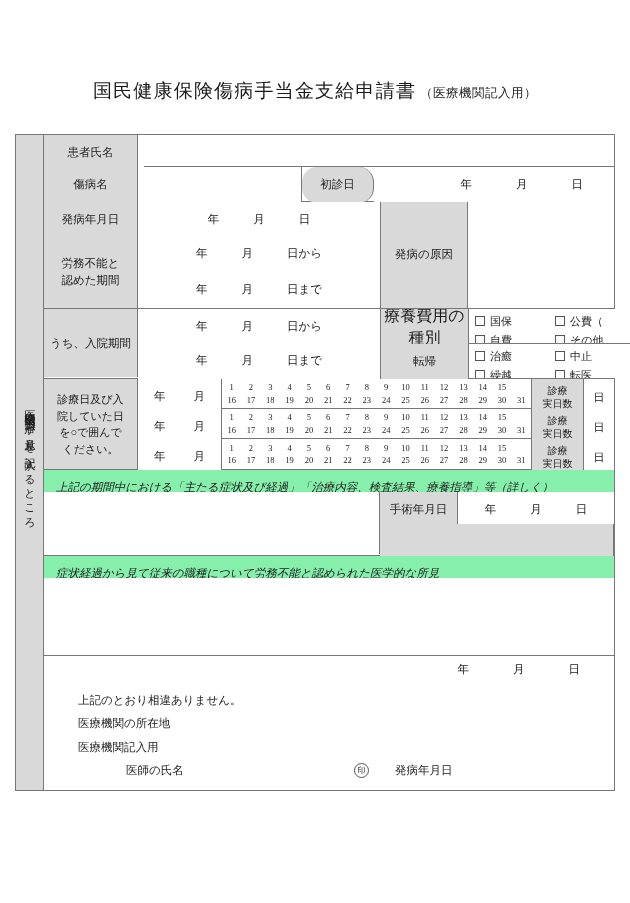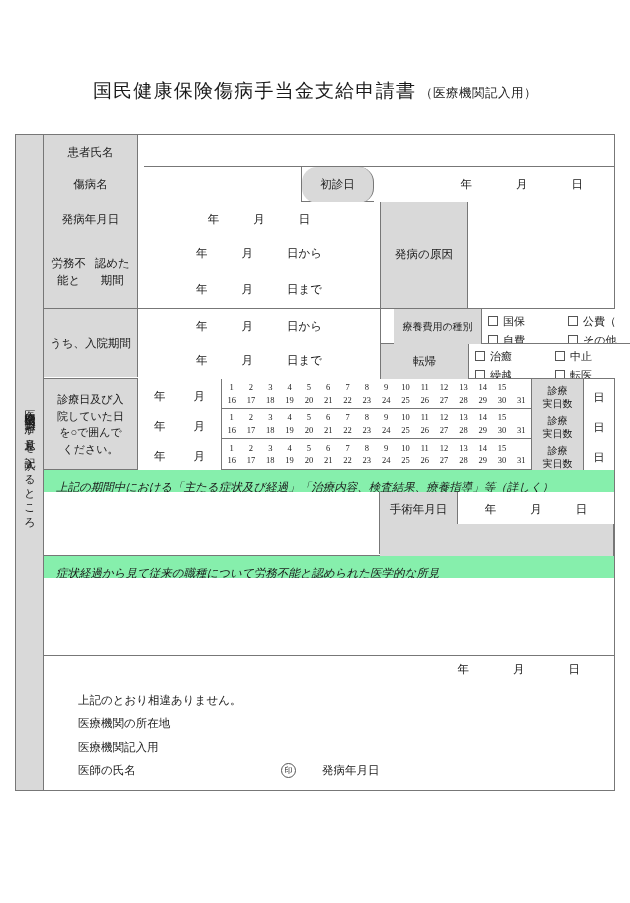--- a/index.html
+++ b/index.html
@@ -229,21 +229,21 @@
     display: inline-block;
     width: 13px;
     height: 13px;
     border: 1px solid #555;
     border-radius: 50%;
     font-size: 8px;
     line-height: 13px;
     text-align: center;
     margin: 0 26px 0 0;
   }
-  .sig-name { width: 203px; }
+  .sig-name { width: 228px; margin-left: 48px; }
   .date-right {
     display: flex;
     justify-content: flex-end;
     padding: 6px 34px 6px 0;
     font-size: 11.5px;
   }
   .date-right .y { margin-right: 44px; }
   .date-right .m { margin-right: 44px; }
 </style>
 </head>
@@ -293,21 +293,21 @@
             <div class="cell blank last" style="flex:1 1 auto;">
               <div class="datefield">
                 <span class="y">年</span>
                 <span class="m">月</span>
                 <span class="d">日</span>
               </div>
             </div>
           </div>
 
           <div style="display:flex;flex-direction:row;">
-            <div class="cell hdr lab twoline" style="flex:0 0 94px;height:72px;display:flex;flex-direction:row;justify-content:center;">
+            <div class="cell hdr lab twoline" style="flex:0 0 94px;height:72px;display:flex;flex-direction:column;justify-content:center;">
               <span>労務不能と</span>
               <span>認めた期間</span>
             </div>
             <div style="flex:1 1 auto;">
               <div class="row" style="height:36px;">
                 <div class="cell blank last" style="flex:1 1 auto;">
                   <div class="datefield">
                     <span class="y">年</span>
                     <span class="m">月</span>
                     <span class="d">日から</span>
@@ -352,21 +352,21 @@
                 <span class="y">年</span>
                 <span class="m">月</span>
                 <span class="d">日まで</span>
               </div>
             </div>
           </div>
         </div>
         <div style="flex:1 1 auto;display:flex;flex-direction:column;border-left:1px solid #777;">
 
           <div style="display:flex;flex-direction:row;height:34px;border-bottom:1px solid #777;">
-            <div class="cell hdr" style="flex:0 0 88px;font-size:10px;margin-left:13px;">療養費用の種別</div>
+            <div class="cell hdr" style="flex:0 0 88px;font-size:16px;">療養費用の種別</div>
             <div class="cell blank last chkbox-cell" style="flex:1 1 auto;">
               <div class="chk-row">
                 <span class="chk chk-col-a">
                     <span class="box"></span>
                     <span>国保</span>
                   </span>
                 <span class="chk chk-col-b">
                     <span class="box"></span>
                     <span>公費（　　　　）</span>
                   </span>

